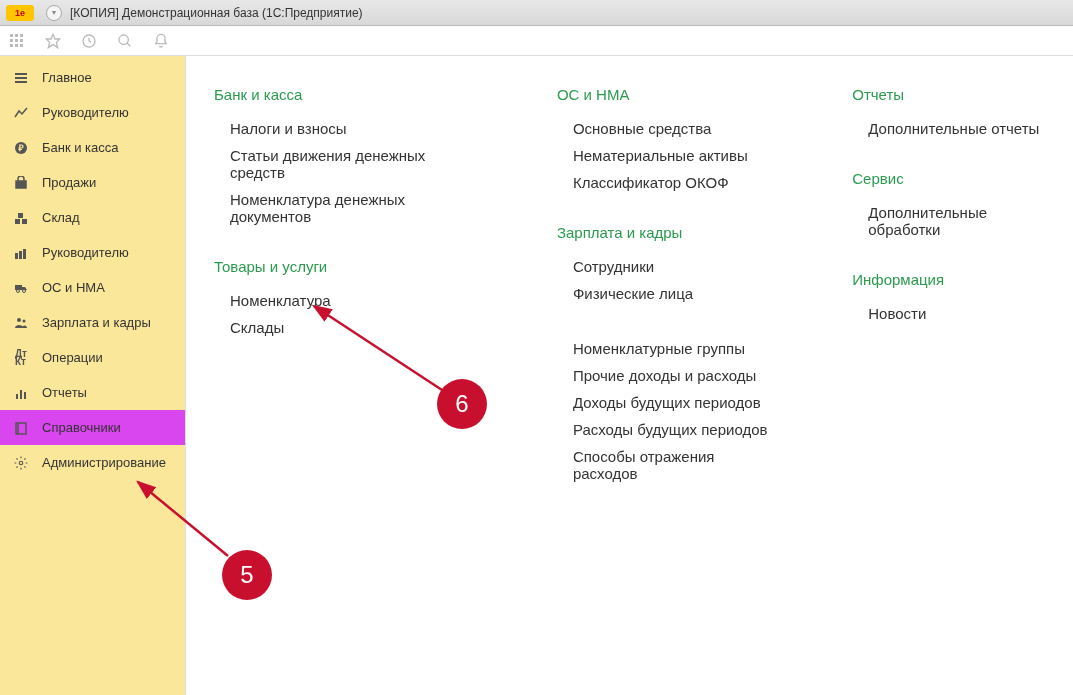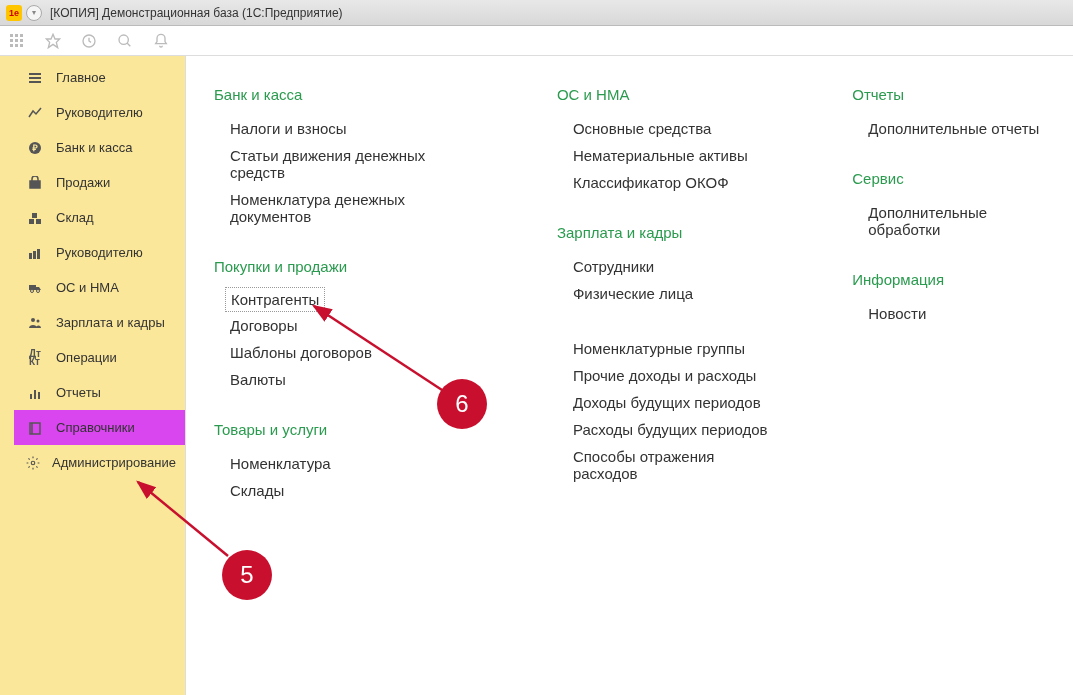--- a/index.html
+++ b/index.html
@@ -1,28 +1,28 @@
 <!DOCTYPE html>
 <html><head>
 <meta charset="utf-8">
 <style>
   * { box-sizing: border-box; margin: 0; padding: 0; }
   body { font-family: Arial, sans-serif; font-size: 13px; color: #333; background: #fff; width: 1073px; height: 695px; overflow: hidden; position: relative; }
   
   .titlebar { height: 26px; background: linear-gradient(#e8e8e8,#d8d8d8); border-bottom: 1px solid #bbb; display: flex; align-items: center; padding: 0 6px; font-size: 12px; color: #333; }
-  .titlebar .logo { width: 16px; height: 16px; background: #ffc600; border-radius: 3px; display: flex; align-items: center; justify-content: center; font-weight: bold; font-size: 9px; color: #c00; margin-right: 4px; }
+  .titlebar .logo { width: 28px; height: 16px; background: #ffc600; border-radius: 3px; display: flex; align-items: center; justify-content: center; font-weight: bold; font-size: 9px; color: #c00; margin-right: 12px; }
   .titlebar .dropdown-btn { width: 16px; height: 16px; border: 1px solid #aaa; border-radius: 8px; background: #f5f5f5; display:flex;align-items:center;justify-content:center; font-size:8px; color:#888; margin-right:8px; }
   
   .toolbar { height: 30px; background: #fff; border-bottom: 1px solid #ddd; display: flex; align-items: center; padding: 0 8px; gap: 18px; color: #bbb; }
   .toolbar .ticon { width: 18px; height: 18px; display:flex; align-items:center; justify-content:center; }
   
   .container { display: flex; height: calc(695px - 26px - 30px); }
   
   .sidebar { width: 186px; background: #fbe79a; border-right: 1px solid #ddd; padding-top: 4px; }
-  .sidebar-item { display: flex; align-items: center; height: 35px; padding: 0 12px; cursor: pointer; font-size: 13px; color: #333; margin-left: 14px; }
+  .sidebar-item { display: flex; align-items: center; height: 35px; padding: 0 12px; cursor: pointer; font-size: 13px; color: #333; }
   .sidebar-item.active { background: #d946ef; }
   .sidebar-item .sicon { width: 18px; height: 18px; margin-right: 12px; display:flex; align-items:center; justify-content:center; color:#555; }
   
   .content { flex: 1; padding: 30px 20px 20px 28px; display: flex; gap: 80px; align-items:flex-start; position: relative; overflow:hidden;}
   .col { display:flex; flex-direction:column; }
   .section { margin-bottom: 28px; }
   .section-title { color: #2a9b4e; font-size: 15px; margin-bottom: 12px; cursor:pointer; }
   .section-link { color: #333; font-size: 15px; padding: 5px 0 5px 16px; cursor: pointer; display:block; }
   .section-link.boxed { border: 1px dotted #999; padding: 3px 5px; margin-left:11px; display:inline-block; }
   
@@ -197,27 +197,20 @@
   </div>
 
   <div class="content">
 
     <div class="col">
       <div class="section">
         <div class="section-title">Банк и касса</div>
         <span class="section-link">Налоги и взносы</span>
         <span class="section-link">Статьи движения денежных средств</span>
         <span class="section-link">Номенклатура денежных документов</span>
-      </div>
-      <div class="section">
-        <div class="section-title">Покупки и продажи</div>
-        <span class="section-link boxed">Контрагенты</span>
-        <span class="section-link">Договоры</span>
-        <span class="section-link">Шаблоны договоров</span>
-        <span class="section-link">Валюты</span>
       </div>
       <div class="section">
         <div class="section-title">Товары и услуги</div>
         <span class="section-link">Номенклатура</span>
         <span class="section-link">Склады</span>
       </div>
     </div>
 
     <div class="col">
       <div class="section">

